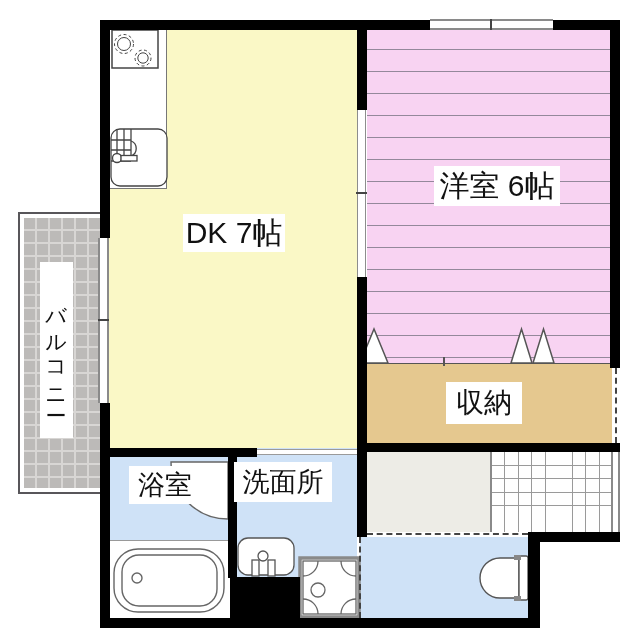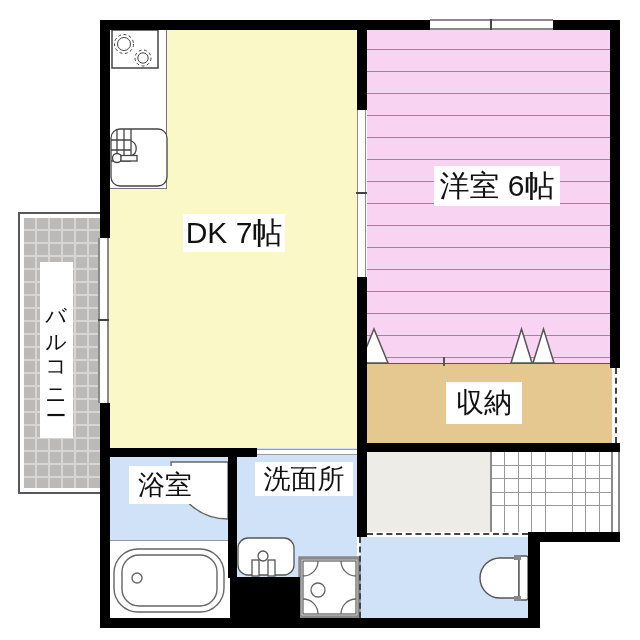--- a/index.html
+++ b/index.html
@@ -144,15 +144,15 @@
   <div class="win-v" style="left:611px;top:452px;width:9px;height:80px;"></div>
   <div class="dash-v" style="left:615px;top:368px;height:75px;"></div>
   <div class="dash-h" style="left:367px;top:533px;width:161px;"></div>
   <div class="dash-v" style="left:359px;top:537px;height:81px;"></div>
 
   <div class="room-label" style="left:183px;top:214px;width:102px;height:38px;font-size:30px;">DK 7帖</div>
   <div class="room-label" style="left:434px;top:166px;width:126px;height:40px;font-size:30px;">洋室 6帖</div>
   <div class="room-label" style="left:446px;top:382px;width:76px;height:42px;font-size:28px;">収納</div>
   <div class="room-label vtext" style="left:40px;top:262px;width:33px;height:176px;font-size:21px;">バルコニー</div>
   <div class="room-label" style="left:109px;top:466px;width:72px;height:38px;font-size:27px;margin-left:20px;">浴室</div>
-  <div class="room-label" style="left:255px;top:462px;width:98px;height:34px;font-size:27px;">洗面所</div>
+  <div class="room-label" style="left:234px;top:462px;width:98px;height:40px;font-size:27px;">洗面所</div>
 
 </div>
 
 </body></html>

